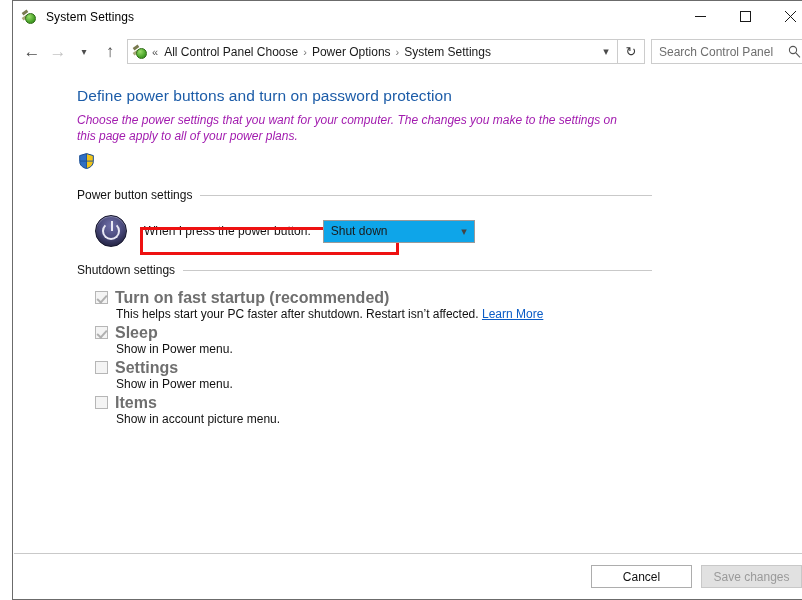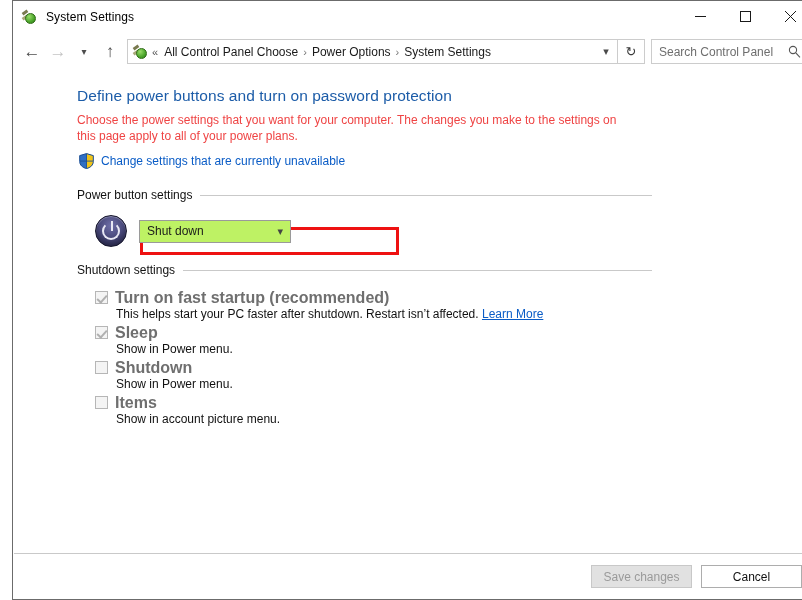--- a/index.html
+++ b/index.html
@@ -174,24 +174,25 @@
   }
   #page-heading {
     font-size: 15.5px;
     color: #1c5ca8;
     font-weight: normal;
     margin: 0 0 7px 0;
     letter-spacing: 0.05px;
   }
   #page-desc {
     font-size: 12px;
-    color: #ef4444;
+    color: #a21caf;
     line-height: 16px;
     width: 560px;
     margin: 0 0 6px 0;
+    font-style: italic;
   }
 
   #uac-row {
     display: flex;
     align-items: center;
     height: 22px;
     margin-top: 4px;
     margin-left: 2px;
     position: relative;
   }
@@ -270,21 +271,21 @@
     font-size: 12px;
     color: #111111;
     margin-left: 17px;
     white-space: nowrap;
   }
   #power-select {
     margin-left: 12px;
     width: 152px;
     height: 23px;
     border: 1px solid #9a9a9a;
-    background: #bef264;
+    background: #0ea5e9;
     display: flex;
     align-items: center;
     font-size: 12px;
     color: #1a1a1a;
     padding-left: 7px;
     position: relative;
   }
   #power-select .sel-chev {
     position: absolute;
     right: 7px;
@@ -460,36 +461,36 @@
     <div id="uac-row">
       <span id="shield-icon">
         <svg width="15" height="16" viewBox="0 0 15 16">
           <path d="M7.5 0.6 L14.3 2.6 L14.3 8.4 C14.3 12.2 11.2 14.6 7.5 15.6 C3.8 14.6 0.7 12.2 0.7 8.4 L0.7 2.6 Z" fill="#2f6fc4"></path>
           <path d="M7.5 0.6 L14.3 2.6 L14.3 8.4 C14.3 12.2 11.2 14.6 7.5 15.6 Z" fill="#f0c419"></path>
           <path d="M7.5 0.6 L14.3 2.6 L14.3 8.4 C14.3 12.2 11.2 14.6 7.5 15.6 C3.8 14.6 0.7 12.2 0.7 8.4 L0.7 2.6 Z" fill="none" stroke="#1c4f96" stroke-width="1"></path>
           <line x1="7.5" y1="0.8" x2="7.5" y2="15.4" stroke="#1c4f96" stroke-width="0.9"></line>
           <line x1="1" y1="8.1" x2="14" y2="8.1" stroke="#1c4f96" stroke-width="0.9"></line>
         </svg>
       </span>
-      <span id="uac-link">Change settings that are currently unavailable</span>
     </div>
 
     <div id="red-box" style="border-color: rgb(238, 17, 17);"></div>
 
     <div class="section">
       <div class="section-head">
         <span class="section-title">Power button settings</span>
         <span class="section-rule"></span>
       </div>
 
       <div id="power-row">
         <div id="power-icon">
           <div class="ring"></div>
           <div class="stem"></div>
         </div>
+        <span id="power-label">When I press the power button:</span>
         <div id="power-select">
           <span>Shut down</span>
           <span class="sel-chev">▾</span>
         </div>
       </div>
     </div>
 
     <div class="section">
       <div class="section-head">
         <span class="section-title">Shutdown settings</span>
@@ -513,37 +514,37 @@
           <div class="check-line">
             <span class="cb checked"></span>
             <span class="check-label">Sleep</span>
           </div>
           <div class="check-sub">Show in Power menu.</div>
         </div>
 
         <div class="check-item">
           <div class="check-line">
             <span class="cb"></span>
-            <span class="check-label">Shutdown</span>
+            <span class="check-label">Settings</span>
           </div>
           <div class="check-sub">Show in Power menu.</div>
         </div>
 
         <div class="check-item">
           <div class="check-line">
             <span class="cb"></span>
             <span class="check-label">Items</span>
           </div>
           <div class="check-sub">Show in account picture menu.</div>
         </div>
 
       </div>
     </div>
 
   </div>
 
   <div id="footer-rule"></div>
   <div id="footer">
+    <div class="btn secondary">Cancel</div>
     <div class="btn disabled">Save changes</div>
-    <div class="btn secondary">Cancel</div>
   </div>
 
 </div>
 
 </body></html>

